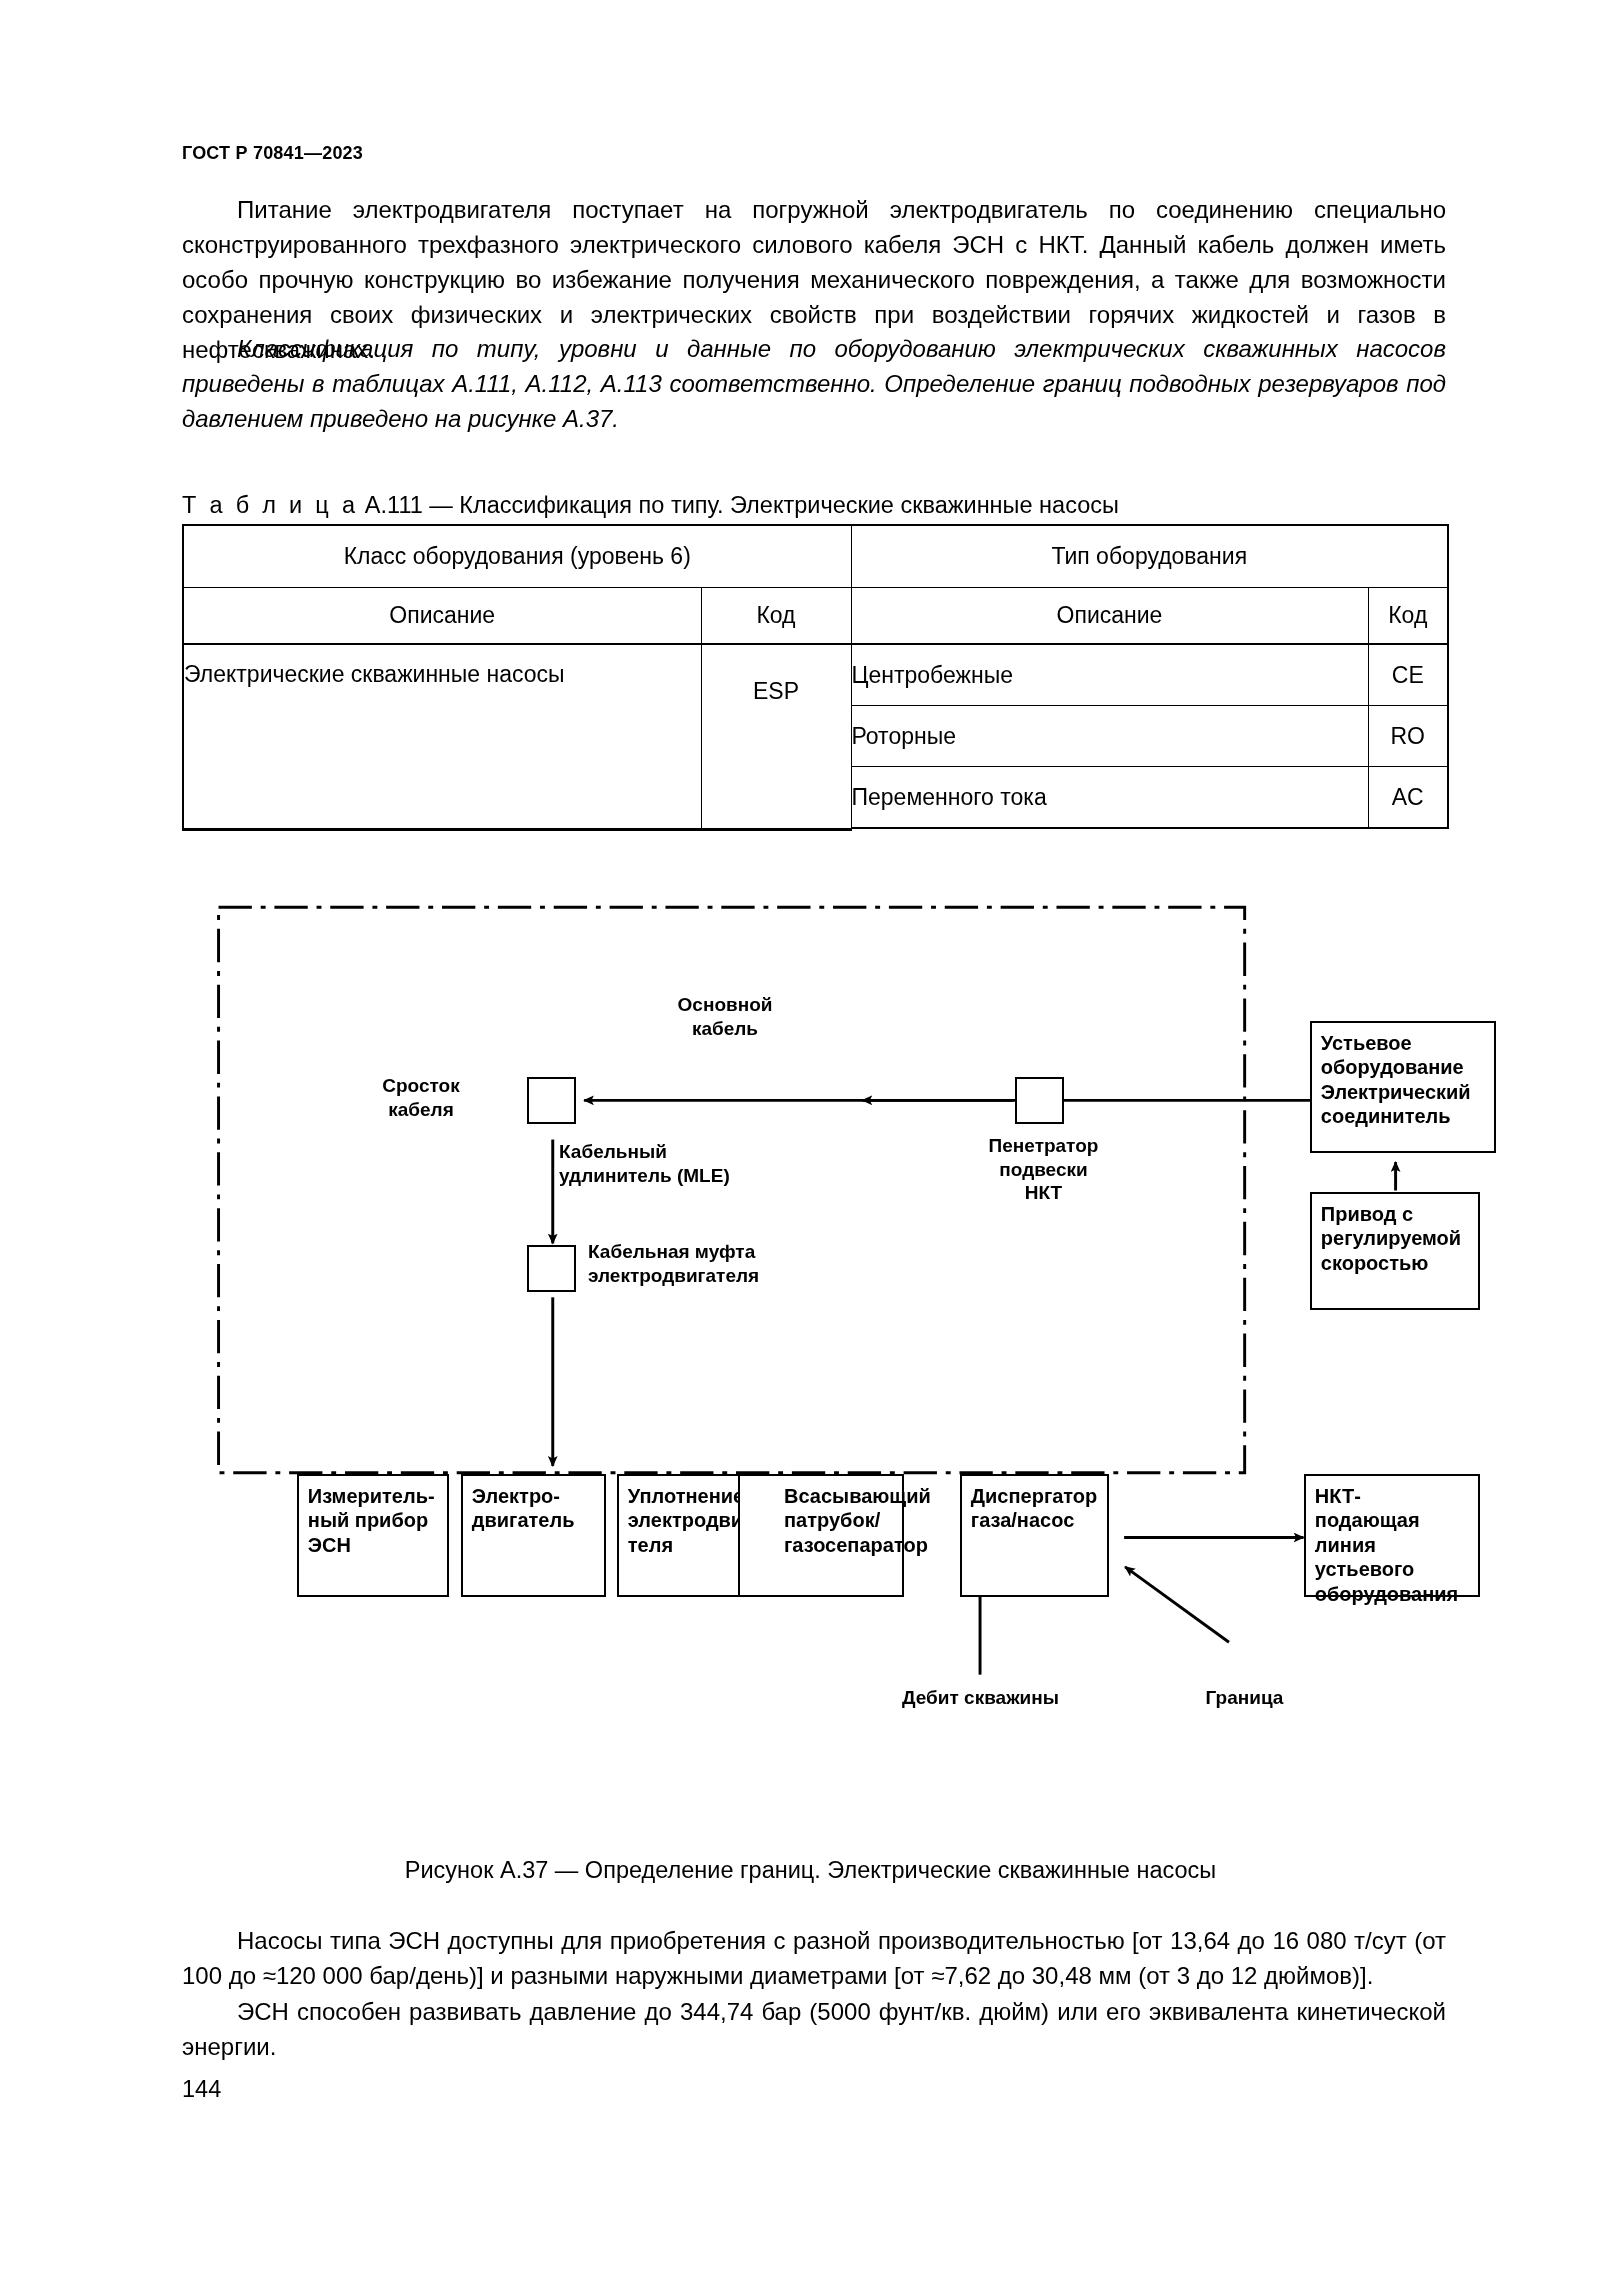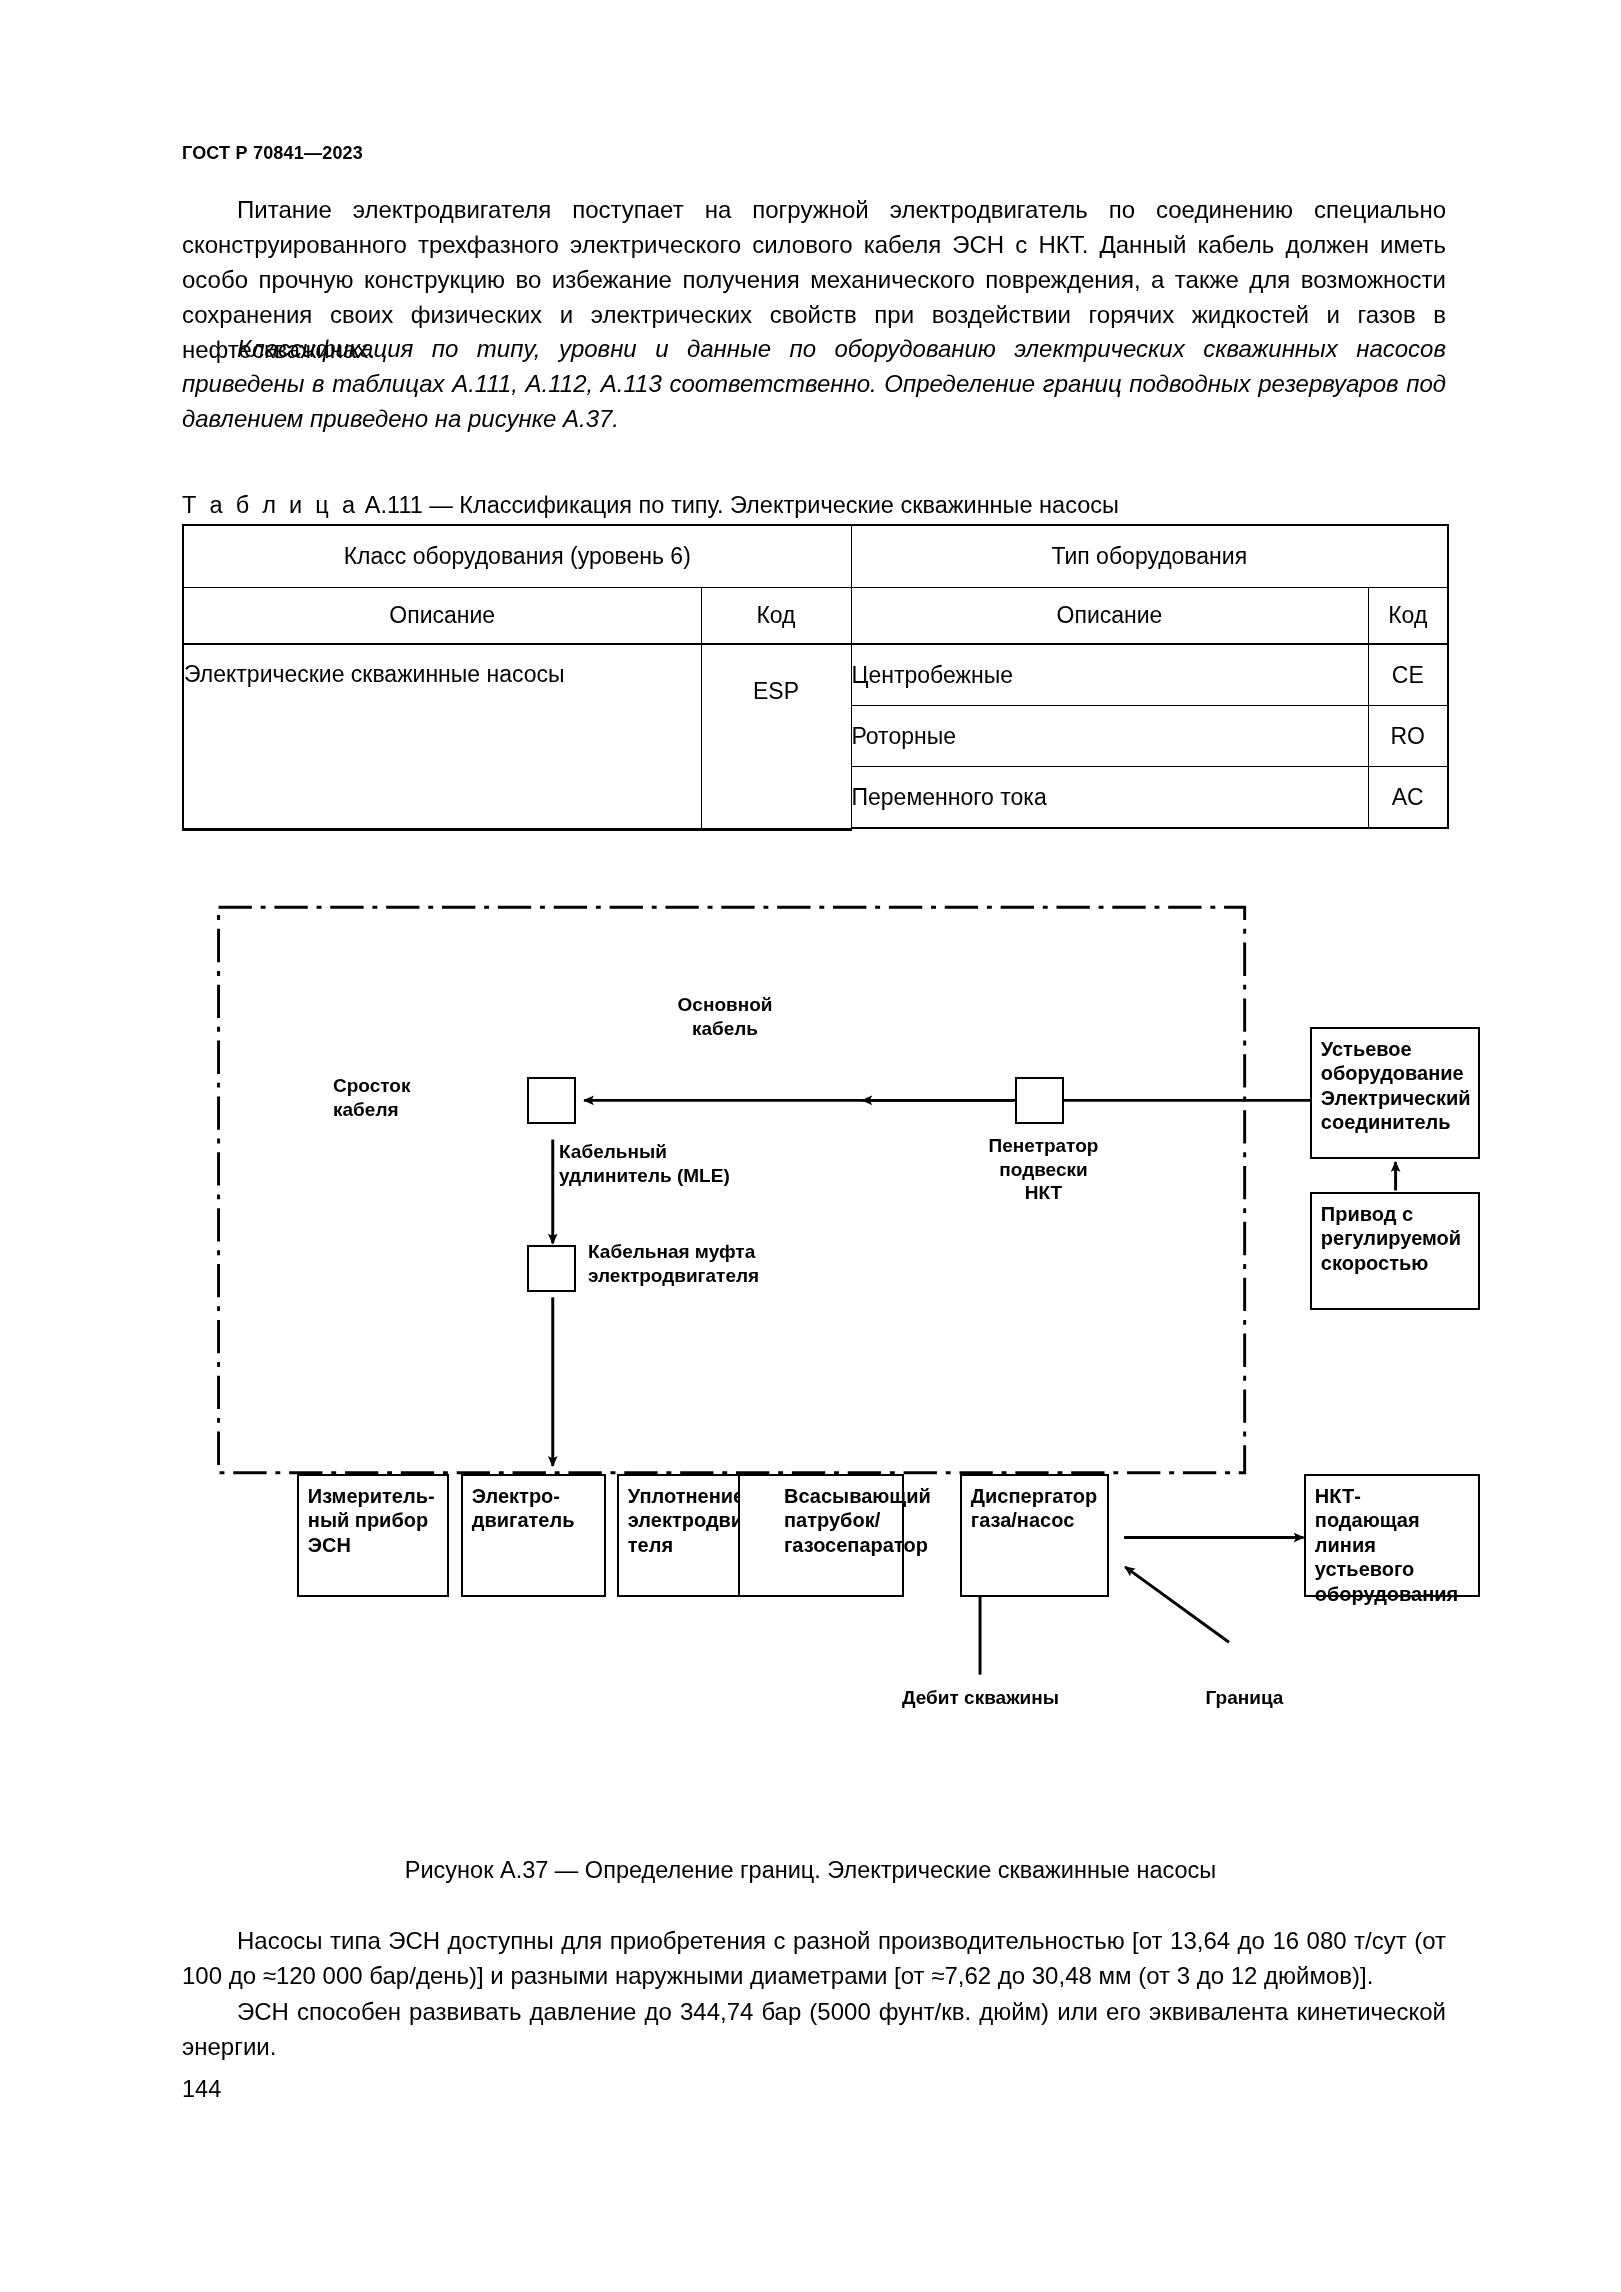--- a/index.html
+++ b/index.html
@@ -106,21 +106,21 @@
     box-sizing: border-box;
   }
   .flabel {
     position: absolute;
     font-size: 19px;
     line-height: 23.5px;
     font-weight: bold;
     white-space: pre-line;
   }
   .flabel.center { text-align: center; }
-  .flabel.right { text-align: left; }
+  .flabel.right { text-align: center; }
 
   .fig-caption {
     position: absolute;
     left: 0;
     top: 1857px;
     width: 1621px;
     text-align: center;
     font-size: 23.5px;
   }
 
@@ -235,21 +235,21 @@
       <div class="flabel" style="left:559px;top:277px;">Кабельный
 удлинитель (MLE)</div>
 
       <div class="flabel" style="left:588px;top:377px;">Кабельная муфта
 электродвигателя</div>
 
       <div class="flabel center" style="left:965px;top:271px;width:157px;">Пенетратор
 подвески
 НКТ</div>
 
-      <div class="node" style="left:1310px;top:164px;width:170px;height:132px;">Устьевое
+      <div class="node" style="left:1310px;top:158px;width:186px;height:132px;">Устьевое
 оборудование
 
 Электрический
 соединитель</div>
 
       <div class="node" style="left:1310px;top:329px;width:170px;height:118px;">Привод с
 регулируемой
 скоростью</div>
 
       <div class="node" style="left:297px;top:611px;width:152px;height:123px;">Измеритель-

